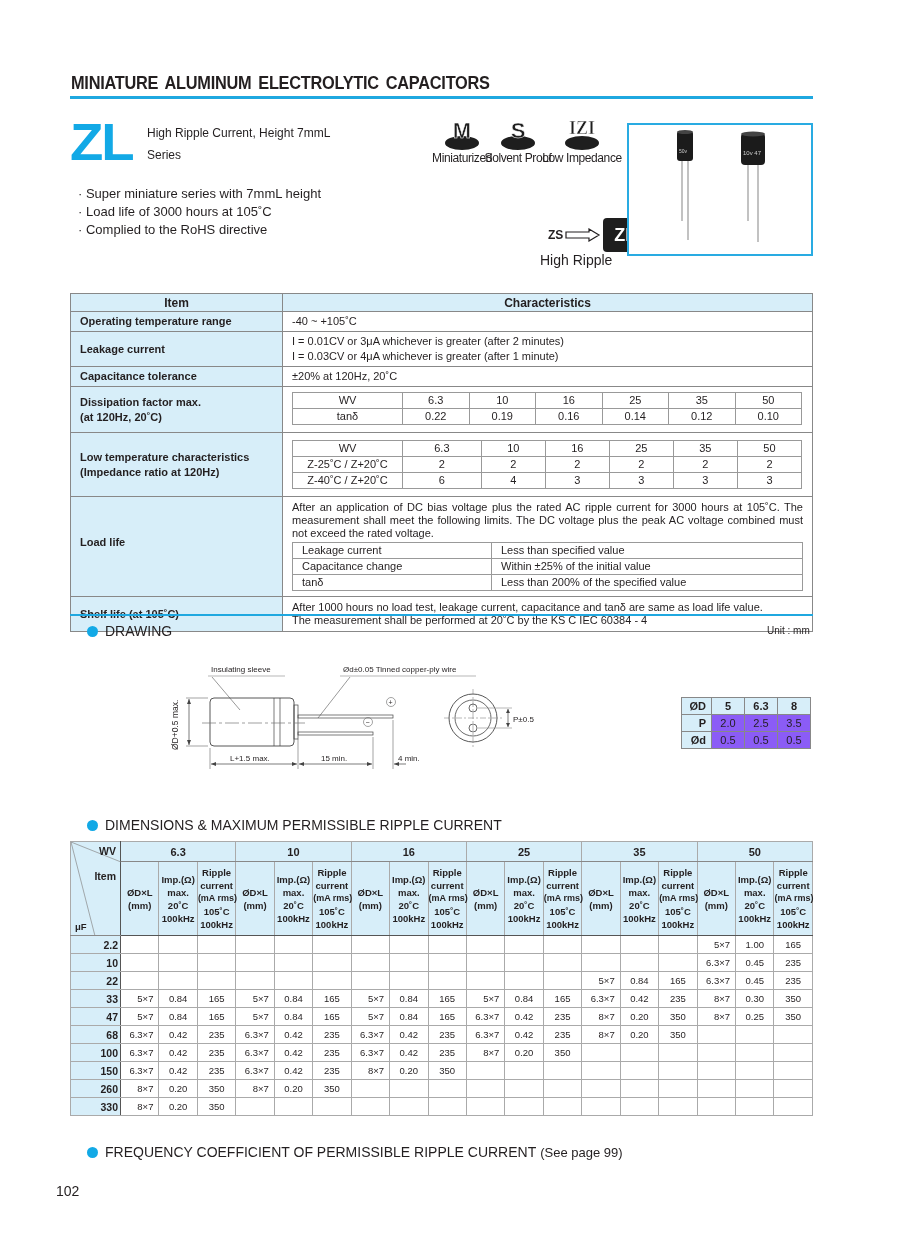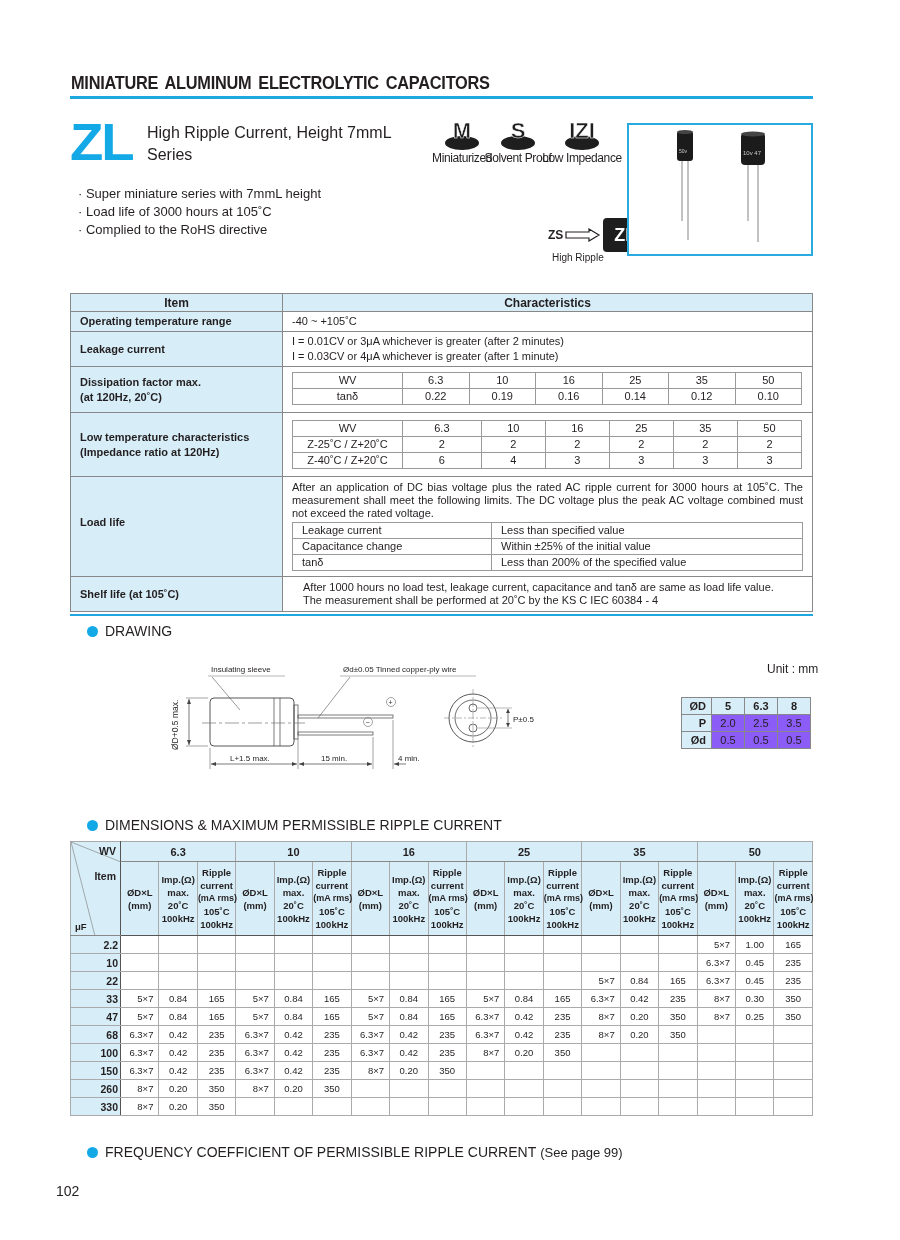--- a/index.html
+++ b/index.html
@@ -4,40 +4,40 @@
 <style>
   * { box-sizing: border-box; margin: 0; padding: 0; }
   body { width: 900px; height: 1240px; background: #ffffff; font-family: "Liberation Sans", sans-serif; color: #231f20; position: relative; overflow: hidden; }
   .abs { position: absolute; }
 
   
   .main-title { left: 71px; top: 72px; font-size: 19px; font-weight: bold; letter-spacing: -0.3px; transform: scaleX(0.86); transform-origin: left; word-spacing: 3px; white-space: nowrap; }
   .title-rule { left: 70px; top: 96px; width: 743px; height: 3px; background: #1fa8e0; }
 
   .series-code { left: 70px; top: 112px; font-size: 52px; font-weight: bold; color: #12a9e6; letter-spacing: -2px; line-height: 60px; transform: scaleX(1.05); transform-origin: left; }
-  .series-name { left: 147px; top: 122px; font-size: 16px; line-height: 22px; color: #231f20; }
+  .series-name { left: 147px; top: 122px; font-size: 12px; line-height: 22px; color: #231f20; }
 
   .features { left: 78px; top: 185px; font-size: 13px; line-height: 18px; }
   .features div::before { content: "· "; }
 
   
   .icon-group { left: 436px; top: 120px; display: flex; gap: 2px; }
   .icon-item { display: flex; flex-direction: column; align-items: center; width: 56px; }
   .icon-item:nth-child(1){ width: 52px; }
   .icon-item:nth-child(3){ width: 68px; }
   .icon-badge { position: relative; width: 40px; height: 30px; }
   .icon-badge .disc { position: absolute; left: 3px; bottom: 0; width: 34px; height: 14px; border-radius: 50%; background: #1e1e1e; }
   .icon-badge .glyph { position: absolute; left: 0; right: 0; top: -2px; text-align: center; font-weight: bold; font-size: 22px; color: #1e1e1e; -webkit-text-stroke: 0.5px #fff; }
   .icon-label { font-size: 12px; white-space: nowrap; letter-spacing: -0.4px; margin-top: 1px; }
 
   .zs-row { left: 512px; top: 218px; display: flex; align-items: center; }
   .zs-text { font-size: 12px; font-weight: bold; margin-left: 36px; }
   .zs-arrow { margin-left: 2px; width: 36px; height: 14px; }
   .zl-box { margin-left: 2px; width: 44px; height: 34px; background: #1e1e1e; border-radius: 4px; color: #fff; font-weight: bold; font-size: 18px; display: flex; align-items: center; justify-content: center; }
-  .high-ripple { left: 552px; top: 252px; font-size: 10px; }
+  .high-ripple { left: 540px; top: 252px; font-size: 14px; }
 
   .photo-box { left: 627px; top: 123px; width: 186px; height: 133px; border: 2px solid #29abe2; background: #fff; }
 
   
   table { border-collapse: collapse; }
   .char-table { position: absolute; left: 70px; top: 293px; width: 743px; font-size: 11px; border: 1.5px solid #555; }
   .char-table td { border: 1px solid #888; vertical-align: middle; }
   .char-table .hd { background: #d7eef9; font-weight: bold; font-size: 12px; text-align: center; height: 18px; }
   .char-table .item { background: #d7eef9; font-weight: bold; padding-left: 9px; width: 212px; line-height: 15px; }
   .char-table .val { padding: 2px 9px; line-height: 15px; }
@@ -47,21 +47,21 @@
   .ll-table { width: 100%; margin: 2px 0 3px; font-size: 11px; }
   .ll-table td { border: 1px solid #999; height: 16px; padding: 0 9px; text-align: left; }
   .ll-table td:first-child { width: 199px; }
   .just { text-align: justify; }
 
   
   .sec-head { display: flex; align-items: center; font-size: 14px; white-space: nowrap; margin-left: 12px; }
   .sec-dot { width: 11px; height: 11px; border-radius: 50%; background: #12a9e6; margin-right: 7px; }
   .sec-head .small { font-size: 13px; }
   .drawing-rule { left: 70px; top: 614px; width: 743px; height: 2px; background: #1fa8e0; }
-  .unit-label { left: 767px; top: 662px; font-size: 12px; }
+  .unit-label { left: 767px; top: 625px; font-size: 10px; }
 
   .lead-table { position: absolute; left: 681px; top: 697px; font-size: 11px; border: 1.5px solid #555; }
   .lead-table td { border: 1px solid #888; width: 33px; height: 17px; text-align: center; }
   .lead-table td.lh { background: #d7eef9; font-weight: bold; text-align: right; padding-right: 5px; width: 30px; }
   .lead-table tr:first-child td { background: #d7eef9; font-weight: bold; }
   .lead-table tr:not(:first-child) td:not(.lh) { background: #8b5cf6; }
 
   
   .dim-table { position: absolute; left: 70px; top: 841px; width: 743px; border: 1.5px solid #555; font-size: 9.5px; table-layout: fixed; }
   .dim-table td { border: 1px solid #aaa; text-align: center; height: 18px; padding: 0; white-space: nowrap; }
@@ -108,21 +108,21 @@
   <div class="icon-item">
     <div class="icon-badge">
         <div class="disc"></div>
         <div class="glyph">S</div>
       </div>
     <div class="icon-label">Solvent Proof</div>
   </div>
   <div class="icon-item">
     <div class="icon-badge">
         <div class="disc"></div>
-        <div class="glyph" style="font-size:22px;">IZI</div>
+        <div class="glyph" style="font-size:18px;font-family:Liberation Serif, serif;">IZI</div>
       </div>
     <div class="icon-label">Low Impedance</div>
   </div>
 </div>
 
 <div class="abs zs-row">
   <span class="zs-text">ZS</span>
   <svg class="zs-arrow" viewBox="0 0 36 14">
     <path d="M1 4 H24 V1 L34 7 L24 13 V10 H1 Z" fill="#fff" stroke="#231f20" stroke-width="1.2"></path>
   </svg>
@@ -154,20 +154,24 @@
   <tr>
     <td class="item">Operating temperature range</td>
     <td class="val">-40 ~ +105˚C</td>
   </tr>
   <tr>
     <td class="item">Leakage current</td>
     <td class="val">
       <div>I = 0.01CV or 3μA whichever is greater (after 2 minutes)</div>
       <div>I = 0.03CV or 4μA whichever is greater (after 1 minute)</div>
     </td>
+  </tr>
+  <tr>
+    <td class="item">Capacitance tolerance</td>
+    <td class="val">±20% at 120Hz, 20˚C</td>
   </tr>
   <tr>
     <td class="item">
       <div>Dissipation factor max.</div>
       <div>(at 120Hz, 20˚C)</div>
     </td>
     <td class="val" style="padding: 2px 9px 4px;">
       <table class="sub-table">
         <tbody>
               <tr>
@@ -248,21 +252,21 @@
         <tr>
                 <td>tanδ</td>
                 <td>Less than 200% of the specified value</td>
               </tr>
       </tbody>
           </table>
     </td>
   </tr>
   <tr>
     <td class="item">Shelf life (at 105˚C)</td>
-    <td class="val" style="line-height:13px; padding: 4px 20px;">
+    <td class="val" style="line-height:13px; padding: 4px 9px;">
       <div>After 1000 hours no load test, leakage current, capacitance and tanδ are same as load life value.</div>
       <div>The measurement shall be performed at 20˚C by the KS C IEC 60384 - 4</div>
     </td>
   </tr>
 </tbody>
   </table>
 
 <div class="abs drawing-rule"></div>
 <div class="abs sec-head" style="left:75px; top:623px;">
   <span class="sec-dot"></span>

